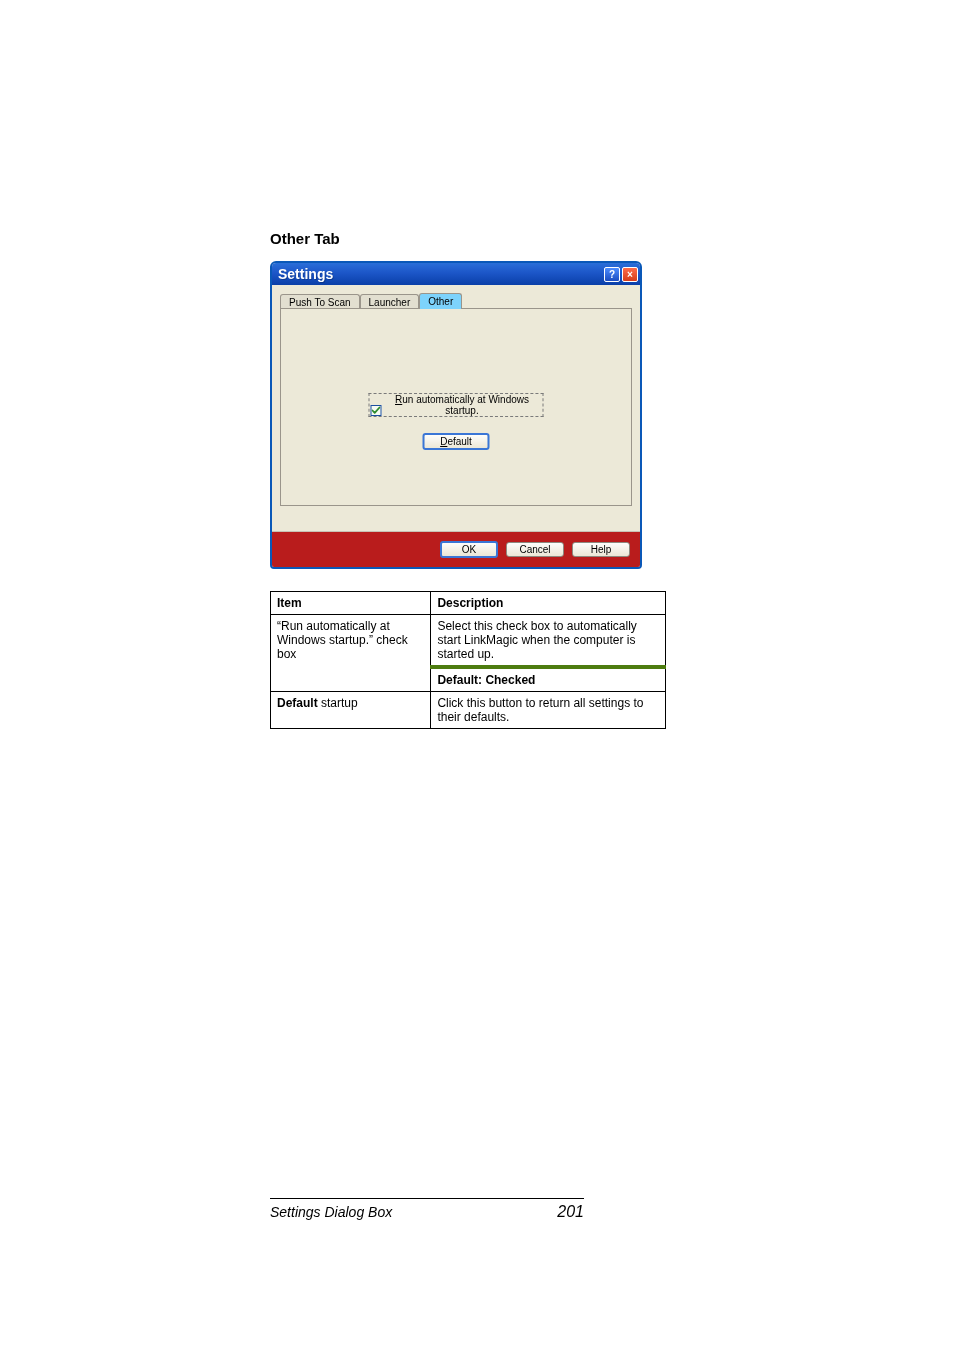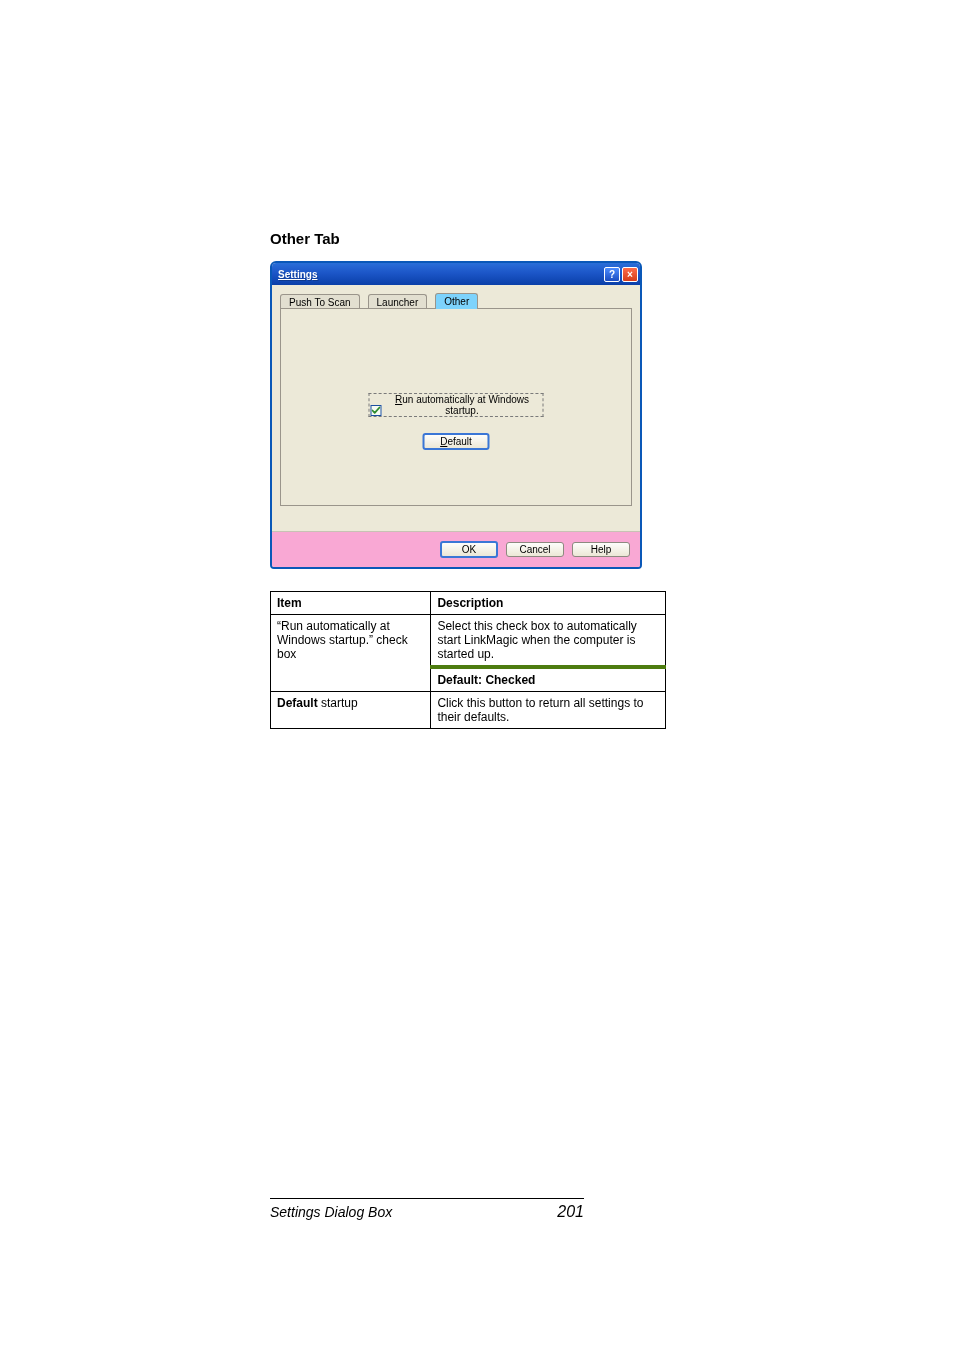--- a/index.html
+++ b/index.html
@@ -1,39 +1,39 @@
 <!DOCTYPE html>
 <html><head>
 <meta charset="utf-8">
 <style>
   * { box-sizing: border-box; margin: 0; padding: 0; }
   html, body { width: 954px; height: 1350px; background: #fff; font-family: Arial, Helvetica, sans-serif; color: #000; }
   .page { position: relative; width: 854px; height: 1350px; padding: 230px 270px 0 270px; }
   .heading { font-weight: bold; font-size: 15px; margin-bottom: 14px; }
   .dialog { width: 372px; border: 2px solid #0a58b8; border-radius: 6px 6px 4px 4px; background: #ece9d8; overflow: hidden; }
   .titlebar { height: 22px; background: linear-gradient(to bottom, #2a6ed8 0%, #1c56c8 45%, #0a3fa8 100%); display: flex; align-items: center; padding: 0 2px 0 6px; }
-  .titlebar .title { color: #fff; font-size: 10px; font-weight: bold; flex: 1; text-shadow: 1px 1px 0 rgba(0,0,0,.2); text-decoration: underline; }
+  .titlebar .title { color: #fff; font-size: 14px; font-weight: bold; flex: 1; text-shadow: 1px 1px 0 rgba(0,0,0,.2); }
   .titlebar .tbbtn { width: 16px; height: 15px; margin-left: 2px; border: 1px solid #fff; border-radius: 2px; display: flex; align-items: center; justify-content: center; font-size: 10px; font-weight: bold; color: #fff; }
   .tbbtn.help { background: linear-gradient(#4d8dff,#1b4cc0); }
   .tbbtn.close { background: linear-gradient(#ff6b4a,#d63c1a); }
   .client { padding: 8px 8px 0 8px; height: 246px; position: relative; }
-  .tabs { display: flex; gap: 8px; margin-bottom: -1px; }
+  .tabs { display: flex; gap: 0; margin-bottom: -1px; }
   .tab { font-size: 10px; padding: 2px 8px; border: 1px solid #9a958b; border-bottom: none; border-top-left-radius: 3px; border-top-right-radius: 3px; background: #ece9d8; position: relative; }
   .tab:not(.active) { background: #e2dfd0; top: 1px; }
   .tab.active { background: #7dd3fc; z-index: 2; }
   .tabpanel { border: 1px solid #9a958b; height: 198px; background: #ece9d8; position: relative; }
   .centerblock { position: absolute; left: 50%; top: 84px; transform: translateX(-50%); text-align: center; }
   .chkline { display: inline-flex; align-items: flex-end; border: 1px dashed #7a7a7a; padding: 0 3px 0 1px; }
   .chkbox { width: 11px; height: 11px; border: 1px solid #1c4fa0; background: #f6fbf2; display: inline-flex; align-items: center; justify-content: center; margin-right: 3px; }
   .chkbox svg { display: block; }
   .chklabel { font-size: 10px; }
   .chklabel .ul { text-decoration: underline; }
   .defaultbtn { margin-top: 14px; font-size: 10px; padding: 1px 16px; border: 2px solid #3a76d6; border-radius: 3px; background: linear-gradient(#fdfdfb,#ece7d6); }
   .defaultbtn .ul { text-decoration: underline; }
-  .dlgfooter { height: 36px; border-top: 1px solid #c8c2b4; background: #f9a8d4; display: flex; justify-content: flex-end; align-items: center; gap: 8px; padding: 0 10px; }
+  .dlgfooter { height: 36px; border-top: 1px solid #c8c2b4; background: #b91c1c; display: flex; justify-content: flex-end; align-items: center; gap: 8px; padding: 0 10px; }
   .fbtn { font-size: 10px; padding: 1px 0; width: 58px; text-align: center; border: 1px solid #8d8a80; border-radius: 3px; background: linear-gradient(#fdfdfb,#ece7d6); }
   .fbtn.primary { border: 2px solid #3a76d6; }
 
   .doc-table { width: 396px; border: 1.5px solid #000; border-collapse: collapse; margin-top: 22px; font-size: 12px; }
   .doc-table th, .doc-table td { border: 1px solid #000; padding: 4px 6px; text-align: left; vertical-align: top; }
   .doc-table th { font-weight: bold; margin-top: 12px; }
   .doc-table .sep td { border-top: 4px solid #4d7c0f; font-weight: bold; }
 
   .footer { position: absolute; left: 270px; right: 270px; bottom: 129px; }
   .footer hr { border: none; border-top: 1px solid #000; margin-bottom: 4px; }

